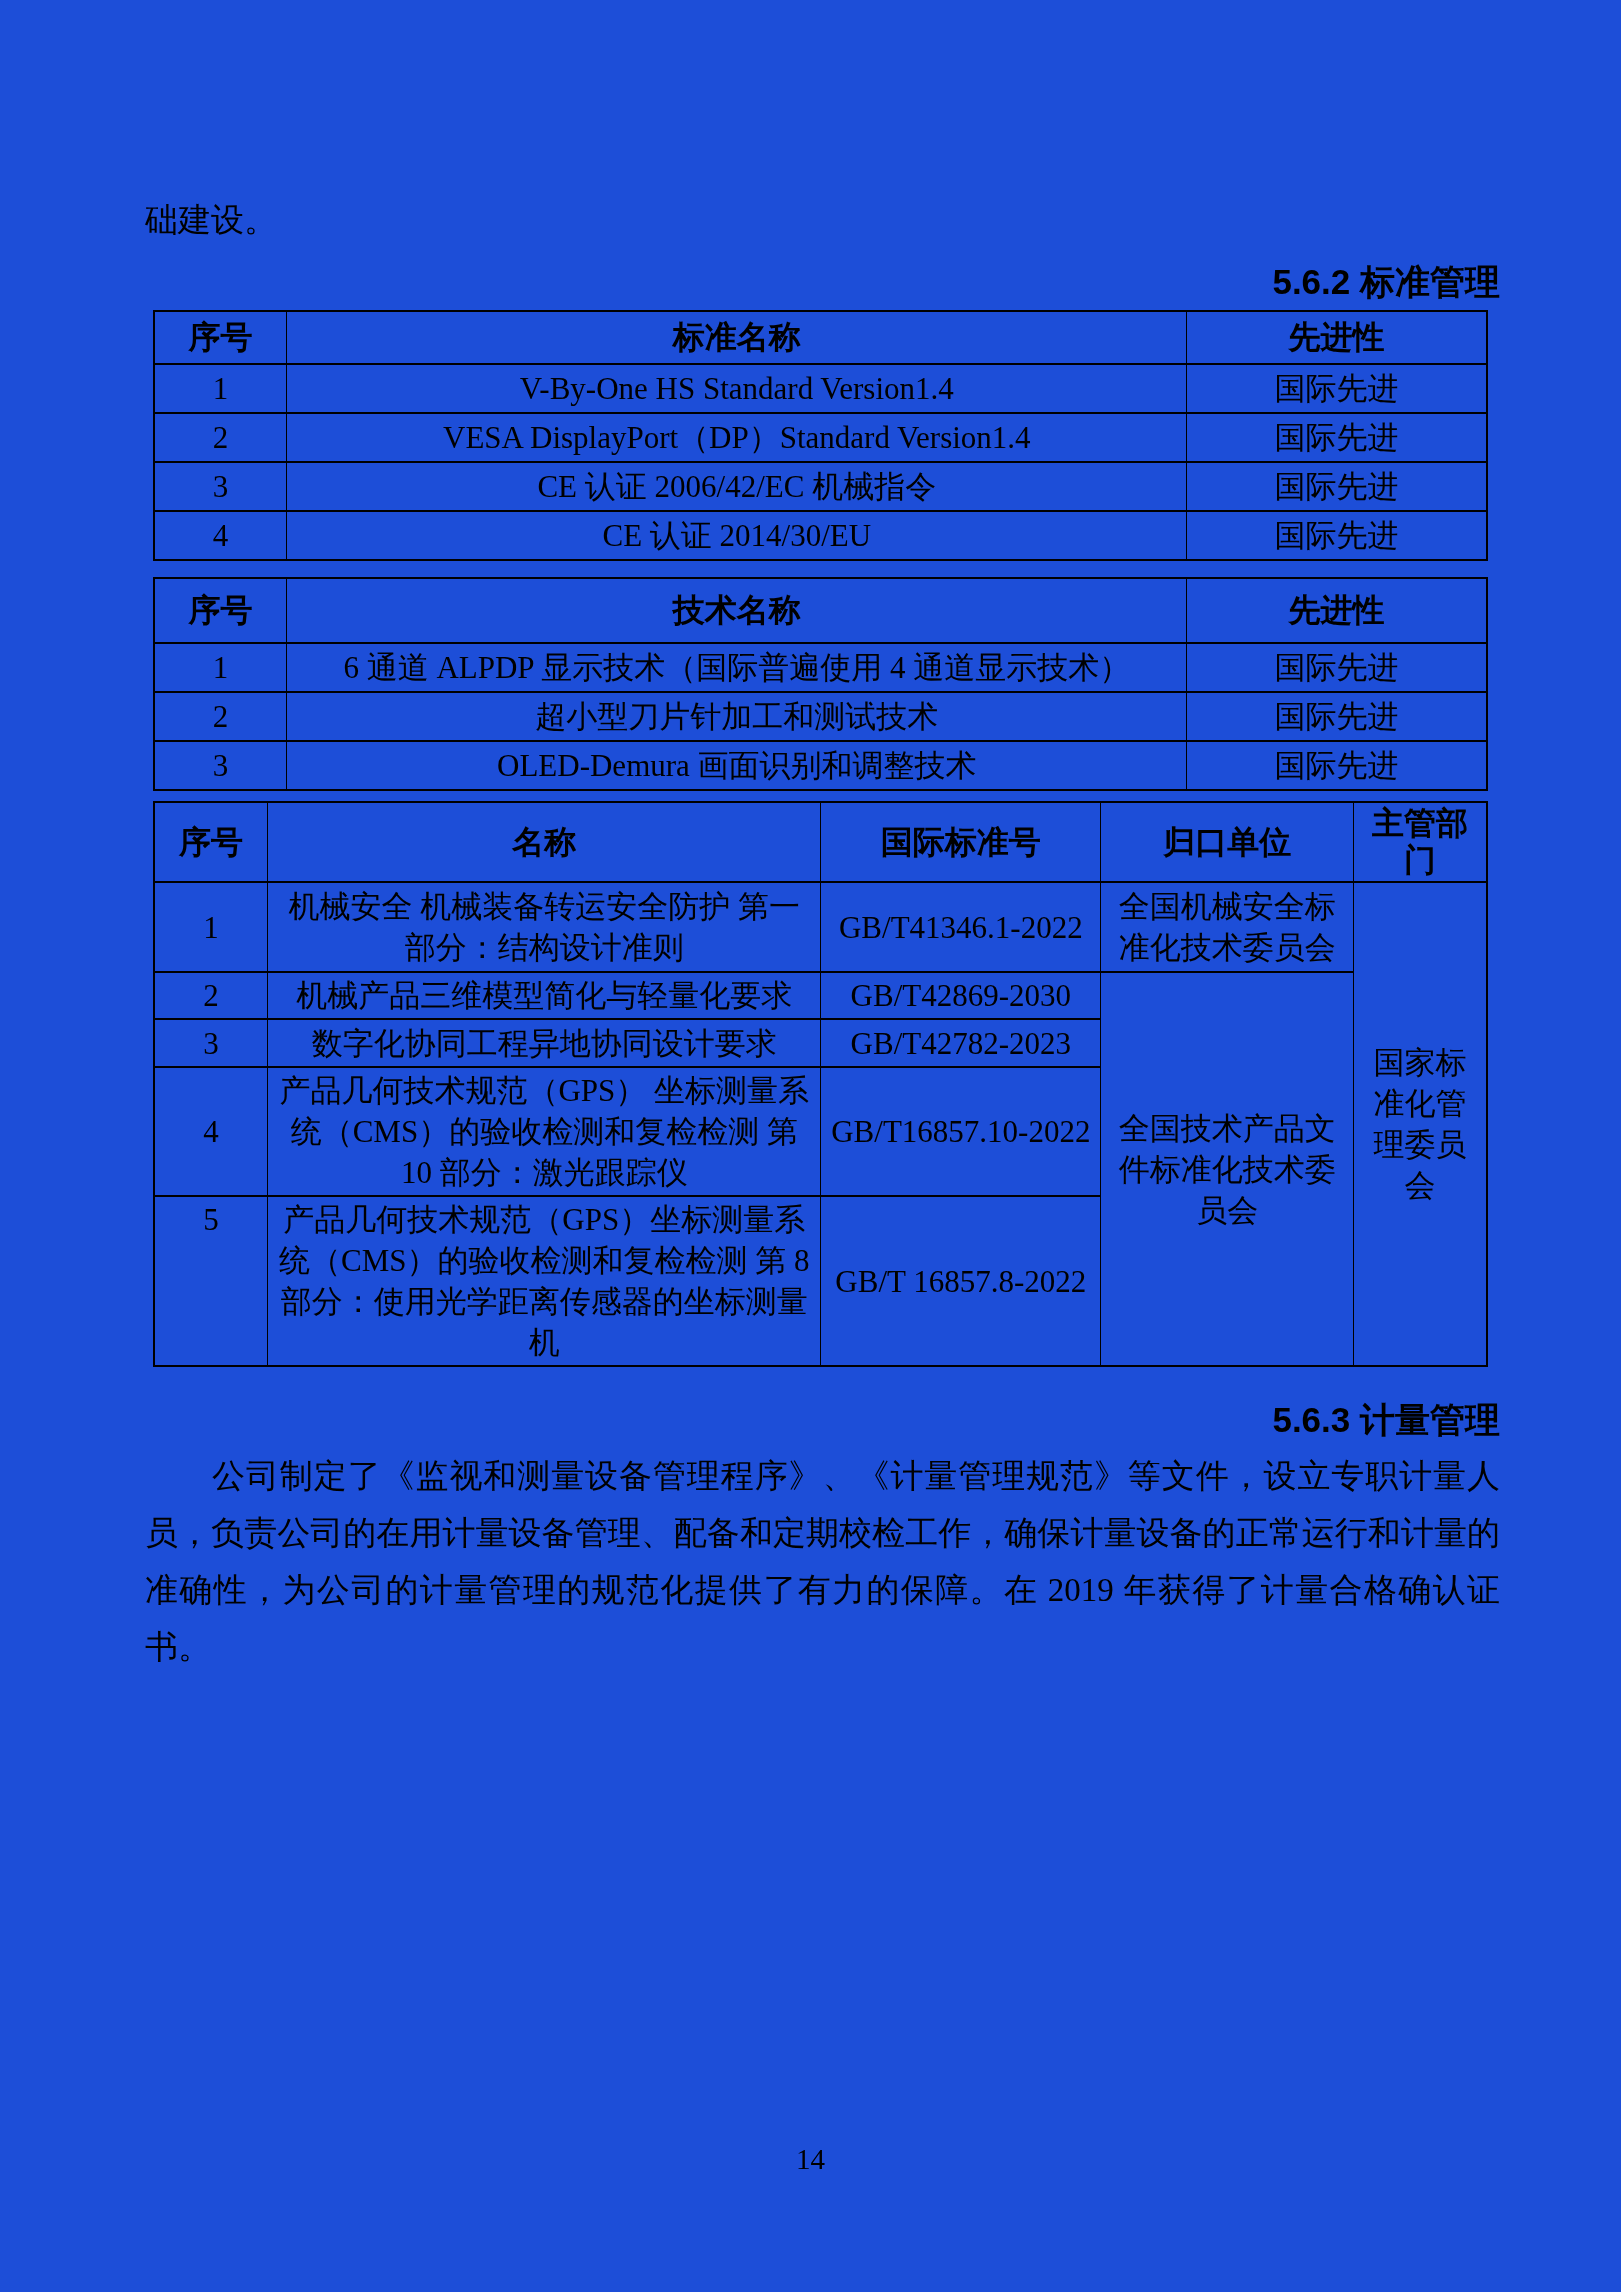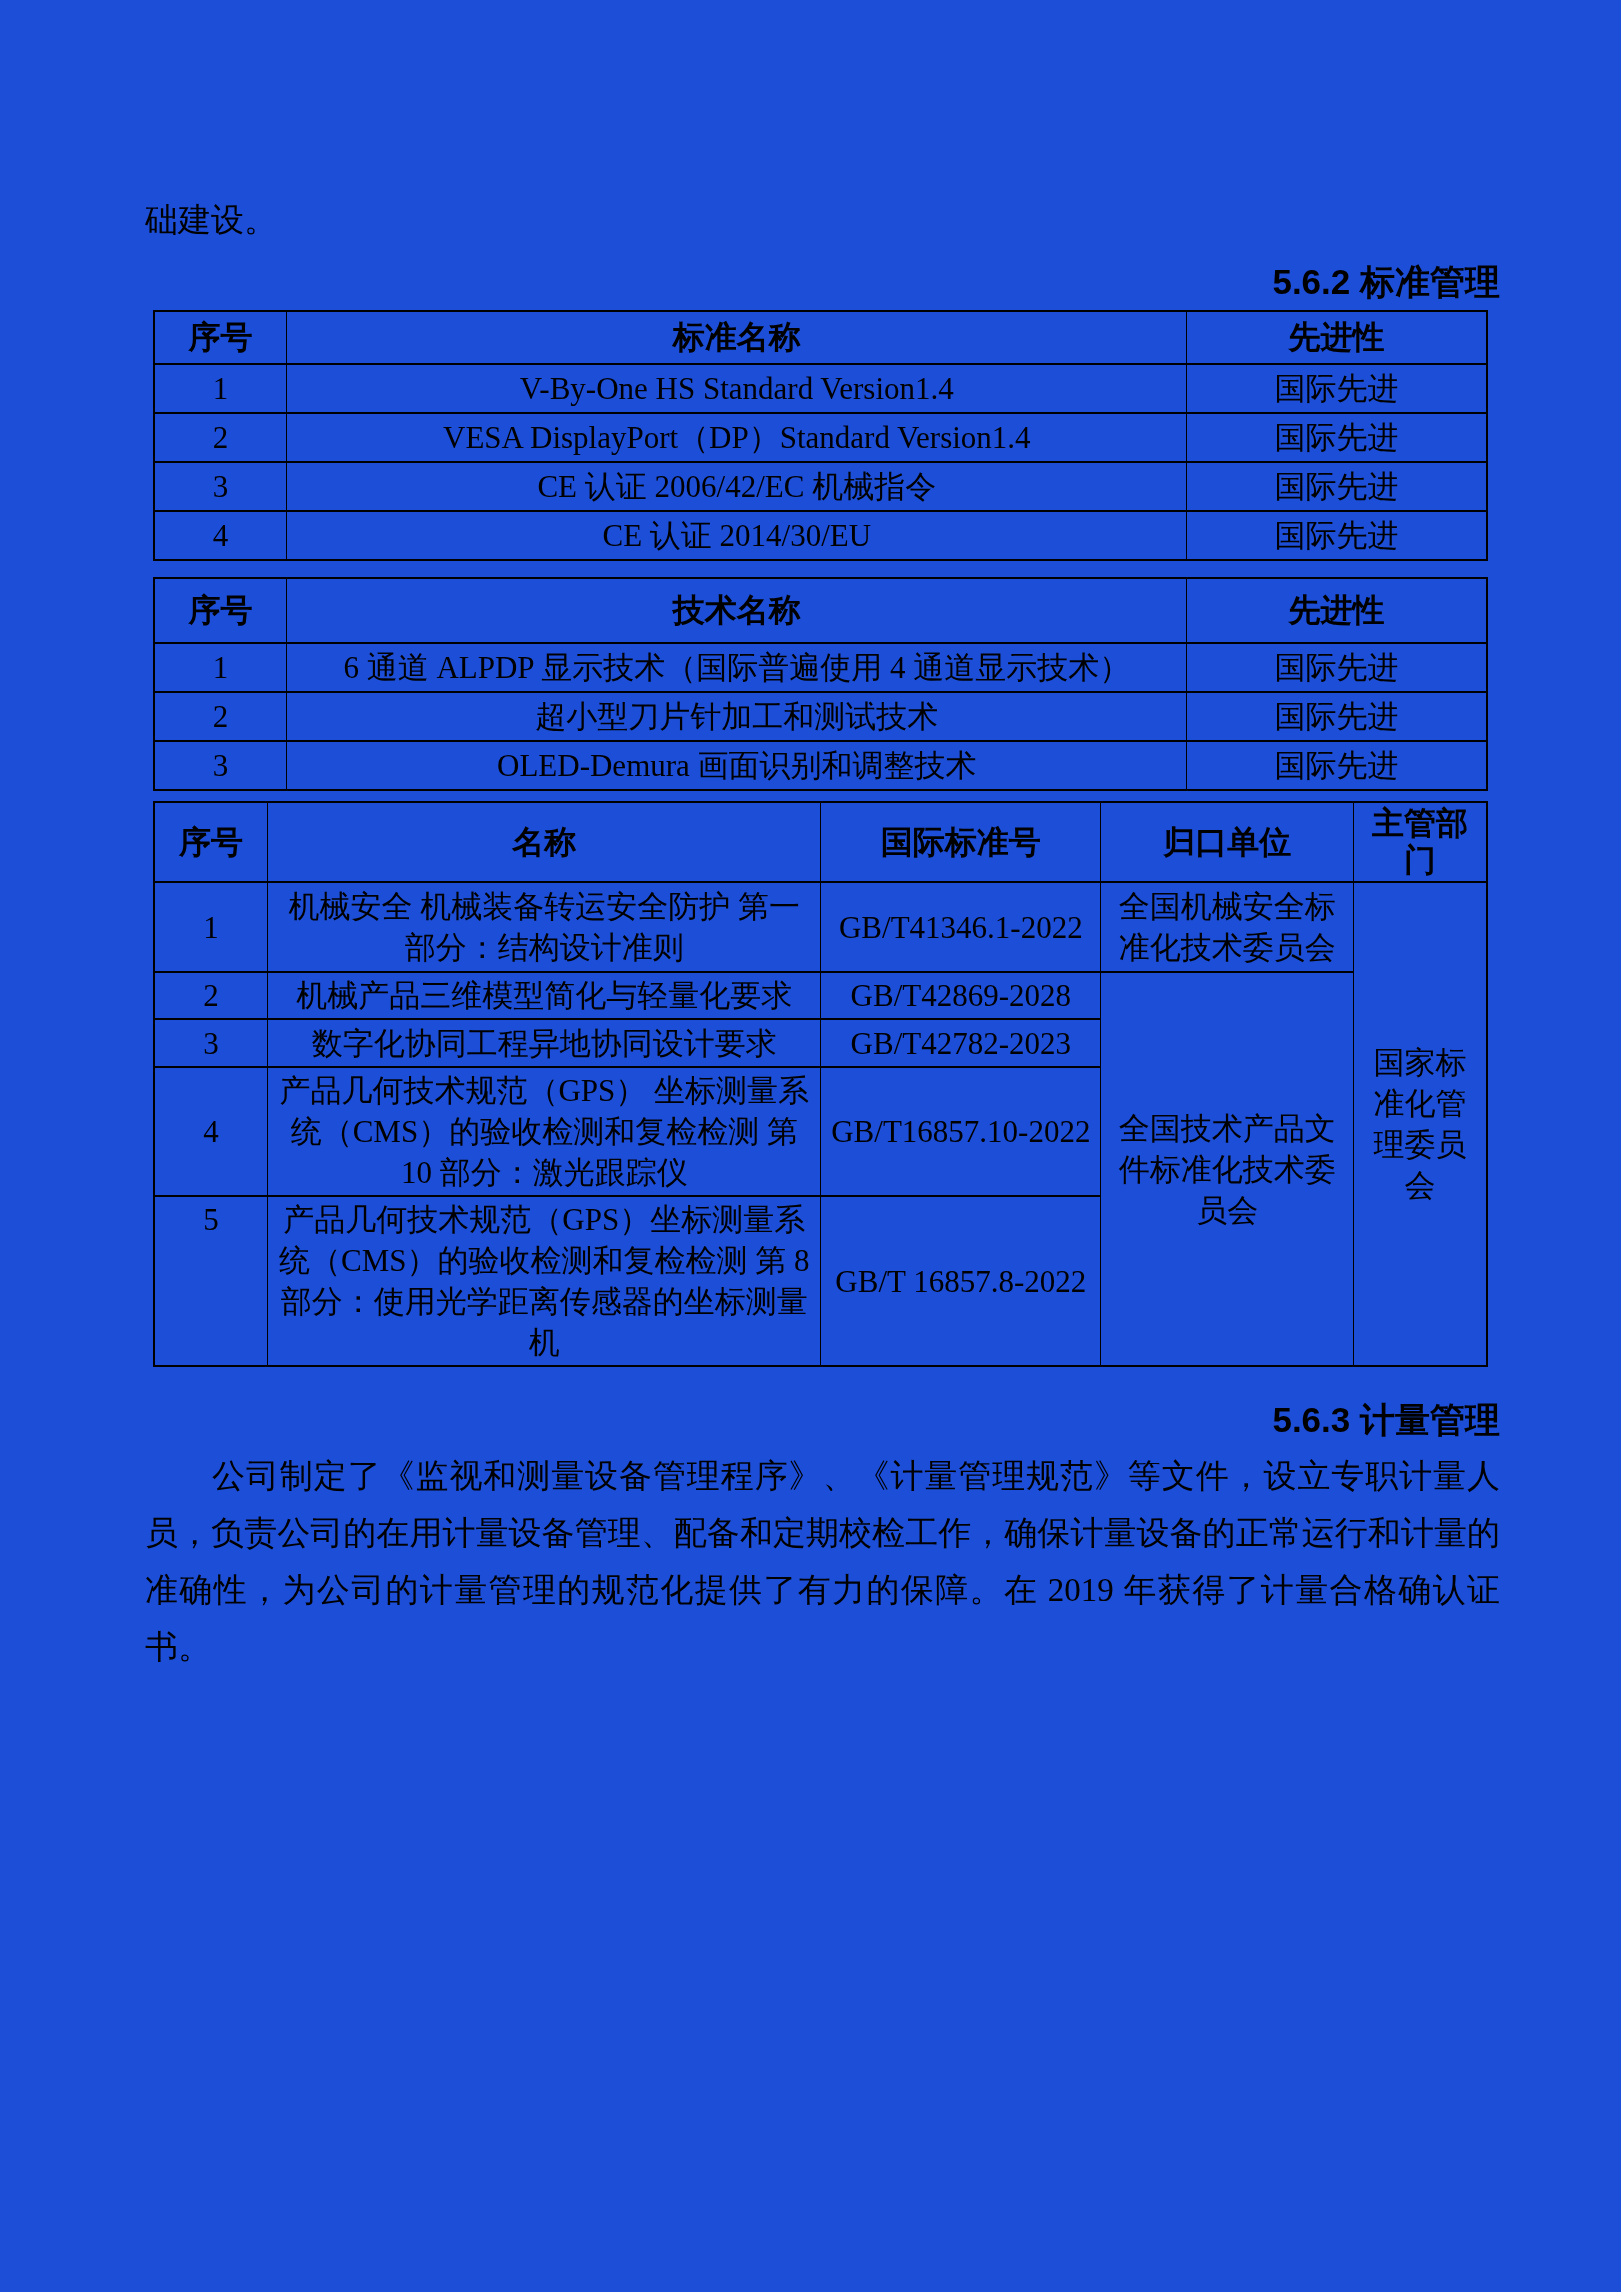--- a/index.html
+++ b/index.html
@@ -210,21 +210,21 @@
         <tr class="r1">
           <td>1</td>
           <td>机械安全 机械装备转运安全防护 第一部分：结构设计准则</td>
           <td>GB/T41346.1-2022</td>
           <td>全国机械安全标准化技术委员会</td>
           <td rowspan="5">国家标准化管理委员会</td>
         </tr>
         <tr class="r2">
           <td>2</td>
           <td>机械产品三维模型简化与轻量化要求</td>
-          <td>GB/T42869-2028</td>
+          <td>GB/T42869-2030</td>
           <td rowspan="4">全国技术产品文件标准化技术委员会</td>
         </tr>
         <tr class="r3">
           <td>3</td>
           <td>数字化协同工程异地协同设计要求</td>
           <td>GB/T42782-2023</td>
         </tr>
         <tr class="r4">
           <td>4</td>
           <td>产品几何技术规范（GPS） 坐标测量系统（CMS）的验收检测和复检检测 第 10 部分：激光跟踪仪</td>
@@ -237,14 +237,15 @@
         </tr>
       </tbody>
     </table>
 
     <h3 class="sec-heading h563">5.6.3 计量管理</h3>
 
     <p class="body-text indent">公司制定了《监视和测量设备管理程序》、《计量管理规范》等文件，设立专职计量人员，负责公司的在用计量设备管理、配备和定期校检工作，确保计量设备的正常运行和计量的准确性，为公司的计量管理的规范化提供了有力的保障。在 2019 年获得了计量合格确认证书。</p>
 
   </div>
 
+  <div class="page-number">14</div>
 </div>
 
 
 </body></html>

